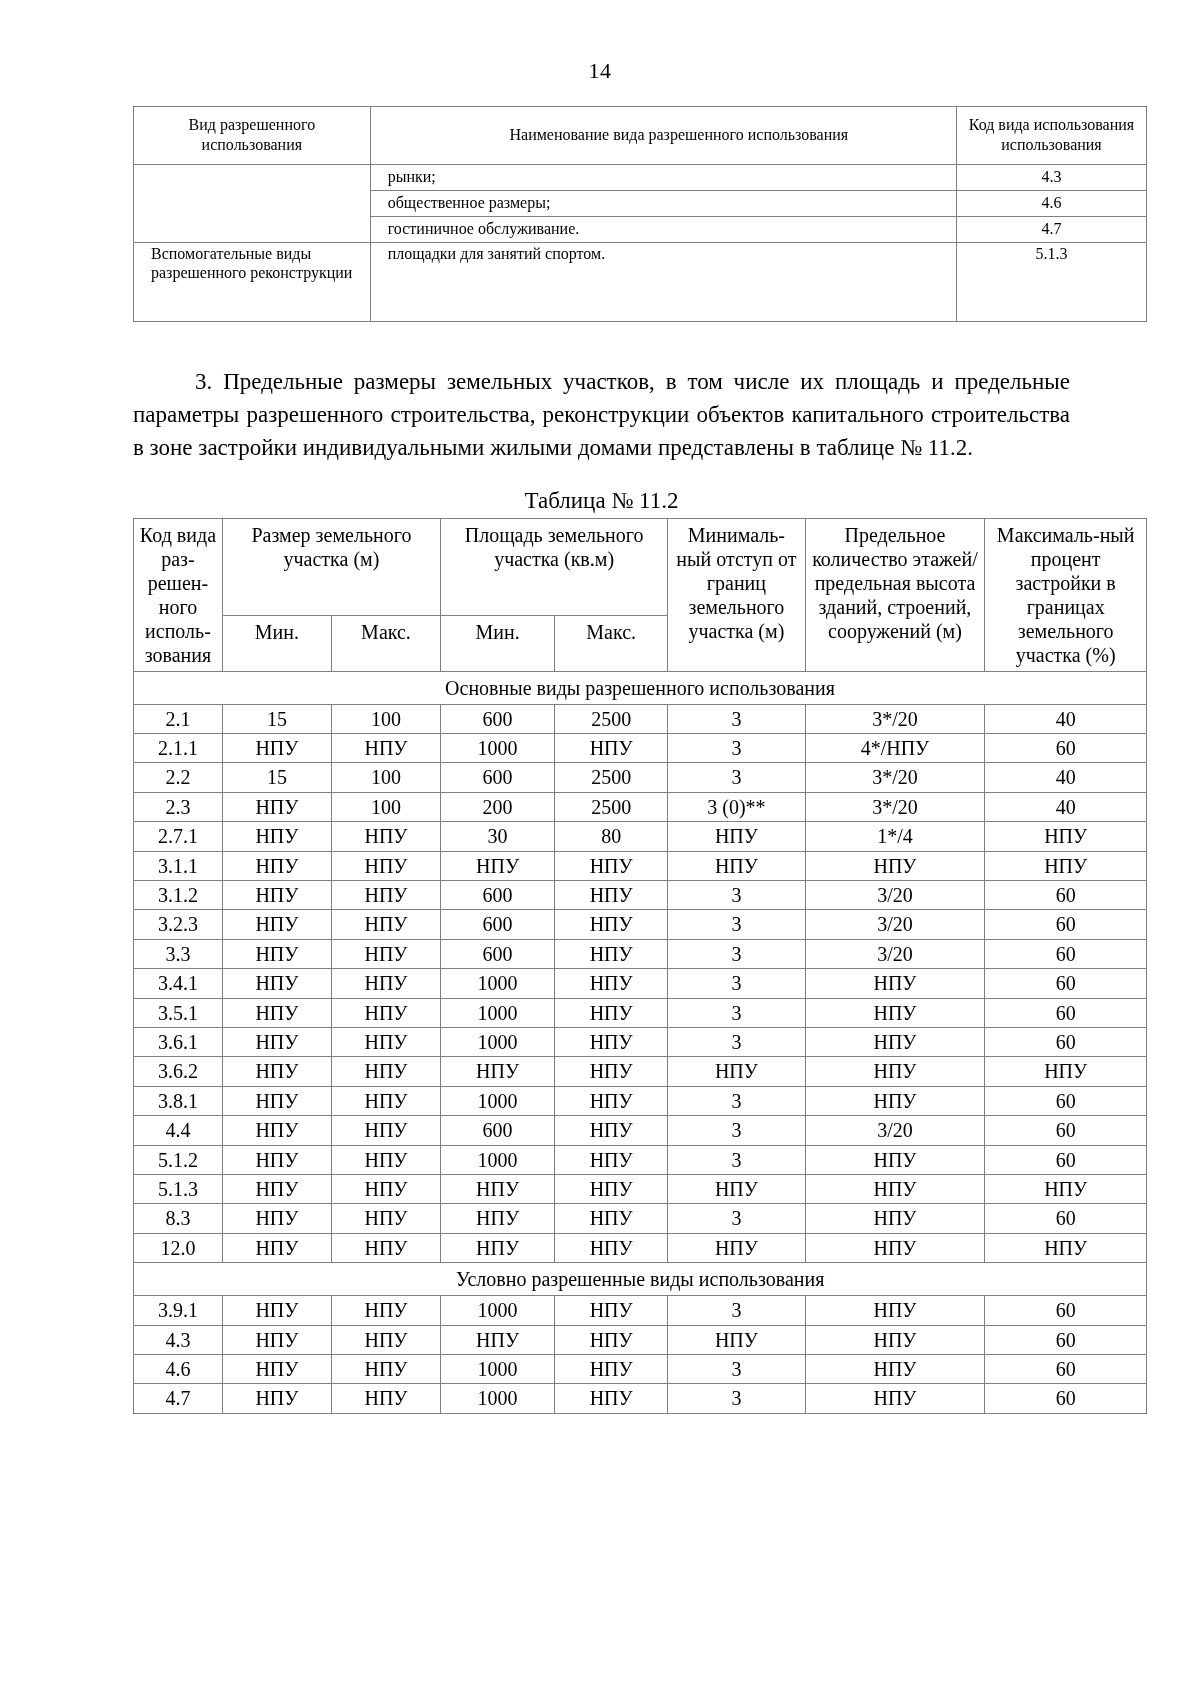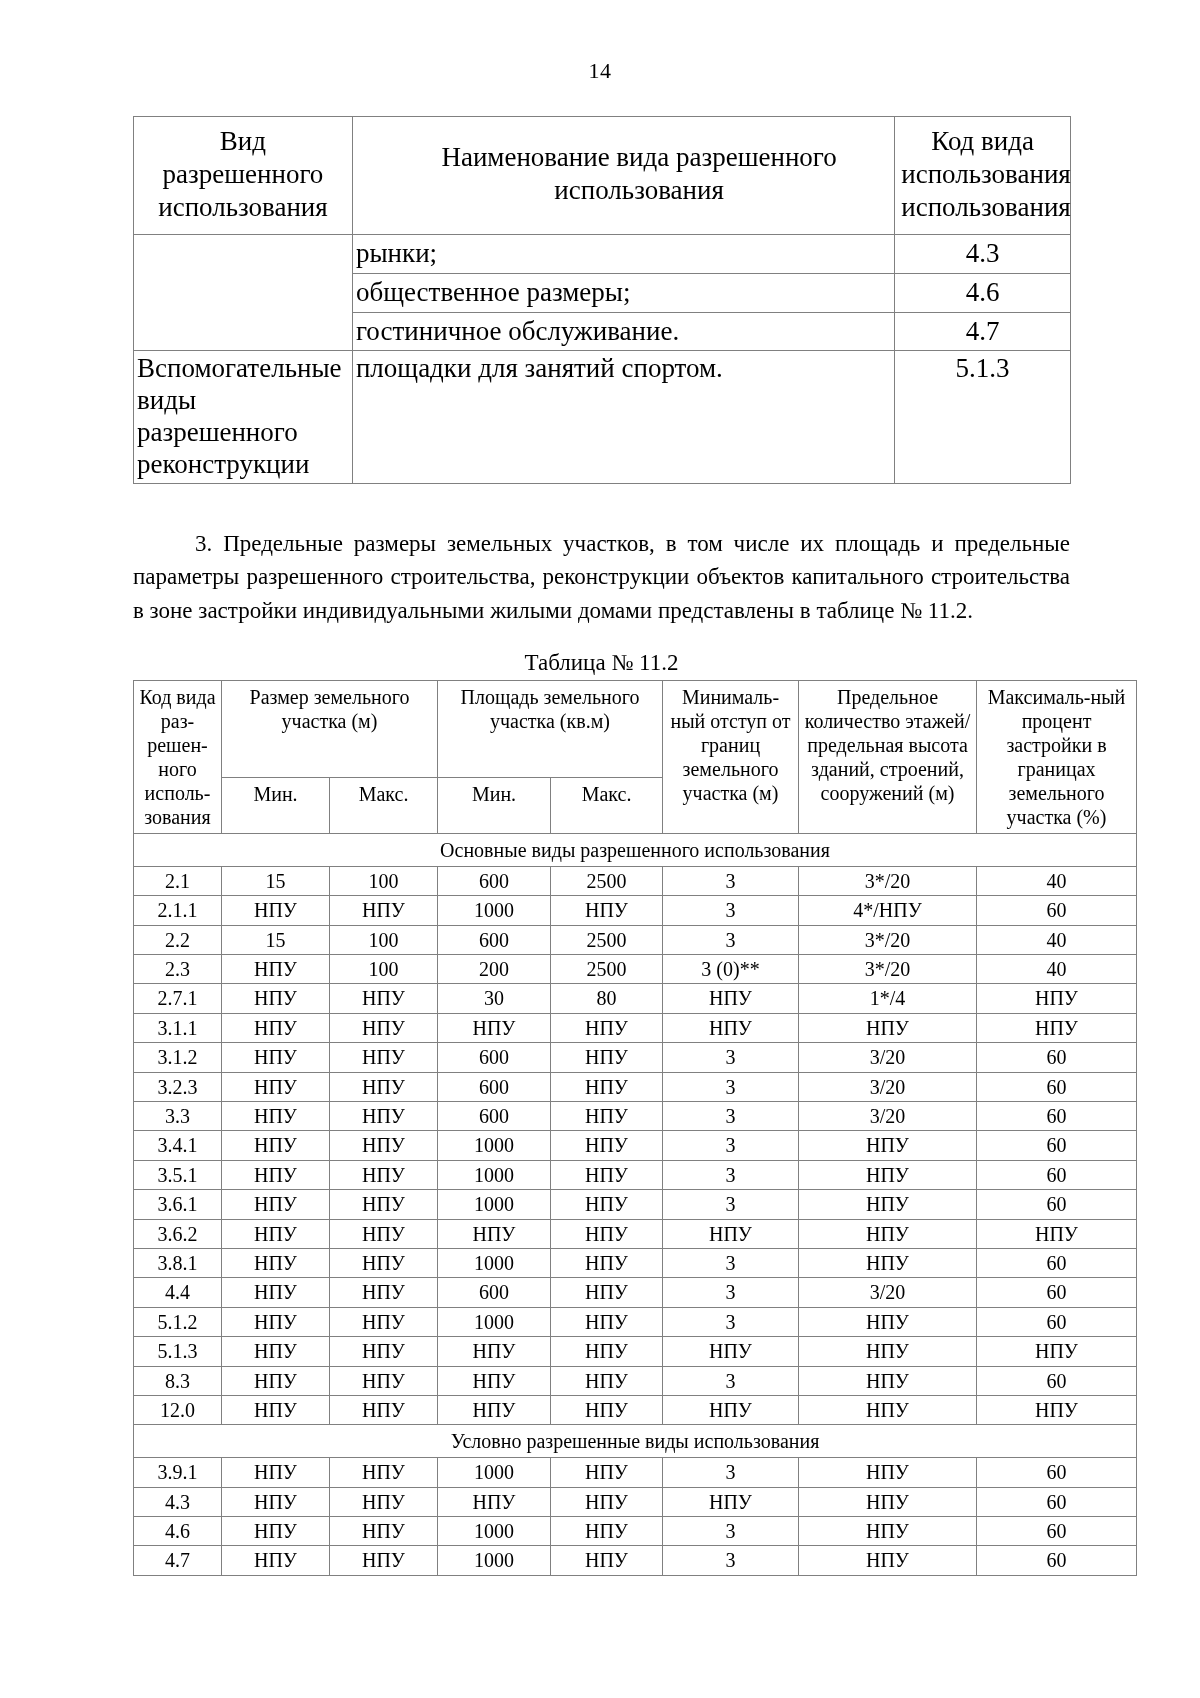--- a/index.html
+++ b/index.html
@@ -19,34 +19,34 @@
     position: relative;
     width: 1200px;
     height: 1698px;
     padding: 0;
     box-sizing: border-box;
   }
   .page-number {
     text-align: center;
     font-size: 22px;
     margin-top: 58px;
-    margin-bottom: 32px;
+    margin-bottom: 22px;
     letter-spacing: 0.5px;
   }
   .content {
     margin: 0 130px 0 133px;
     width: 937px;
   }
 
   
   table.doc-table {
     border-collapse: collapse;
     table-layout: fixed;
-    width: 938px;
-    font-size: 27px;
+    width: 1014px;
+    font-size: 16px;
     line-height: 1.18;
   }
   table.doc-table td,
   table.doc-table th {
     border: 1px solid #808080;
     padding: 2px 4px;
     vertical-align: top;
     font-weight: normal;
   }
 
@@ -54,21 +54,21 @@
   #table-one td { vertical-align: top; }
   #table-one .hdr {
     text-align: center;
     vertical-align: middle;
     padding: 8px 6px 10px;
     line-height: 1.22;
   }
   #table-one .c1 { width: 218px; }
   #table-one .c2 { width: 540px; padding-left: 37px; }
   #table-one .c3 { width: 175px; }
-  #table-one .left  { text-align: left;  padding-left: 3px;}
+  #table-one .left  { text-align: left;  padding-left: 17px;}
   #table-one .ctr   { text-align: center; }
   #table-one td.rowtext { padding-top: 3px; padding-bottom: 3px; }
   #table-one td.tall { height: 74px; }
 
   
   .para {
     margin-top: 43px;
     font-size: 23px;
     line-height: 1.45;
     text-align: justify;

